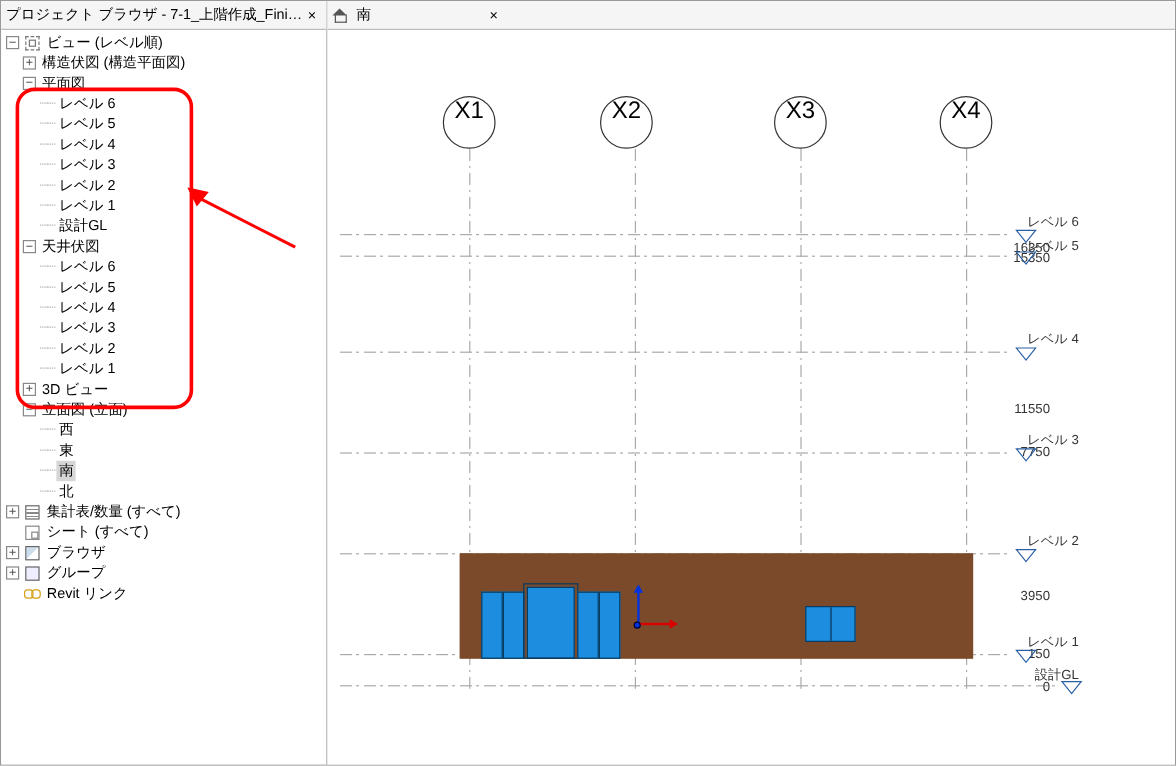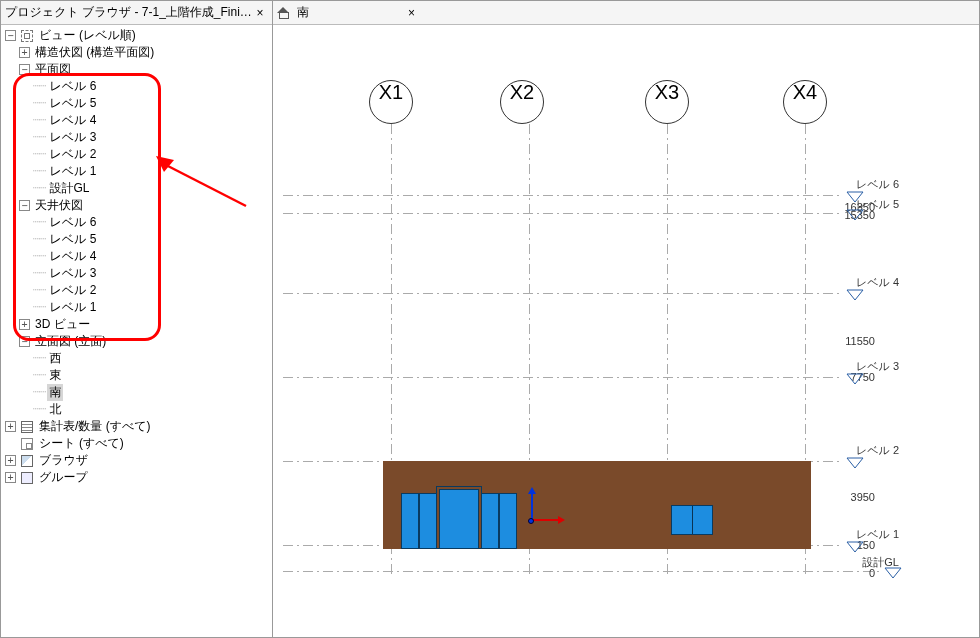--- a/index.html
+++ b/index.html
@@ -223,20 +223,27 @@
           </span>
         <span class="lbl">ブラウザ</span>
       </div>
       <div class="tree-row">
         <span class="expander">+</span>
         <span class="icon-slot">
             <span class="ico-grp"></span>
           </span>
         <span class="lbl">グループ</span>
       </div>
+      <div class="tree-row">
+        <span class="expander-placeholder"></span>
+        <span class="icon-slot">
+            <span class="ico-link"></span>
+          </span>
+        <span class="lbl">Revit リンク</span>
+      </div>
 
       <div class="highlight-box" style="left:12px; top:48px; width:148px; height:268px;"></div>
     </div>
   </div>
 
   <div class="canvas-wrap">
     <div class="canvas-header">
       <span class="home-ico"></span>
       <span>南</span>
       <span style="flex:1"></span>

